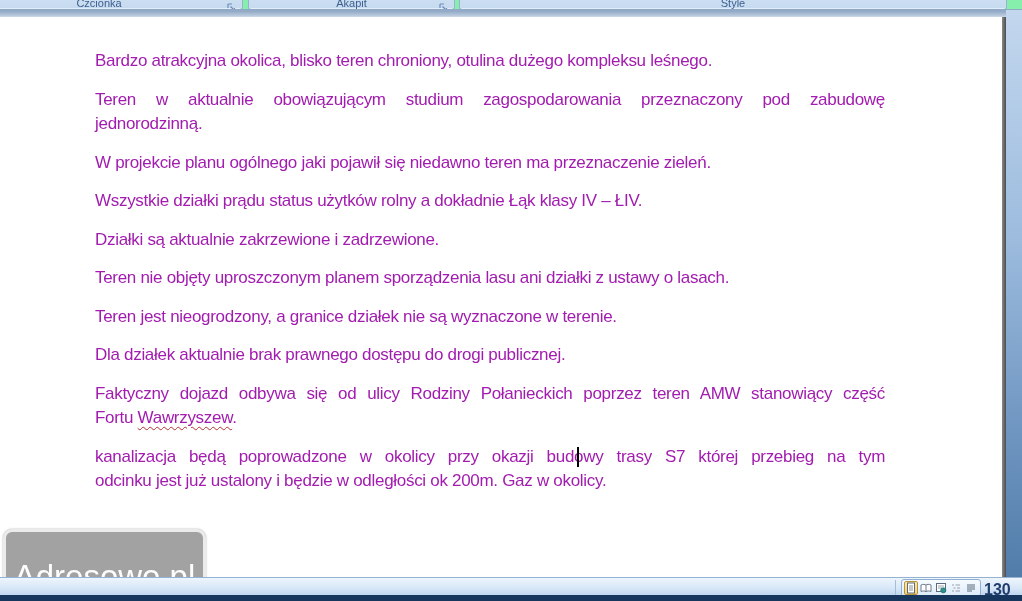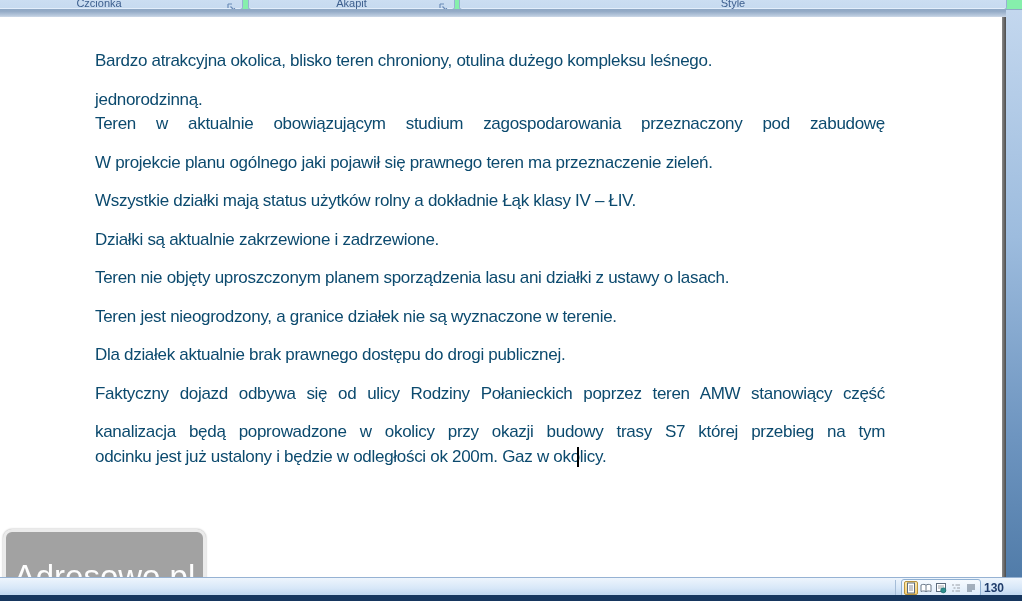--- a/index.html
+++ b/index.html
@@ -15,21 +15,21 @@
             font-size:11px; line-height:11px; color:#3d5f8e; }
   .launcher { position:absolute; right:5px; bottom:0; width:11px; height:10px; display:block; cursor:pointer; }
   .ribbon-band { position:absolute; left:0; top:9px; width:1022px; height:8px;
             background:linear-gradient(#8fa8c4,#94abc7 30%,#b7c8dc 80%,#cdd9e8); }
   .g-czcionka { left:-45px; width:288px; }
   .g-akapit   { left:248px; width:207px; }
   .g-style    { left:459px; width:548px; }
 
   
   .page { position:absolute; left:0; top:17px; width:1003px; height:560px; background:#fff; }
-  .doc  { position:absolute; left:95px; top:32px; width:790px; color:#0c4a6e;
+  .doc  { position:absolute; left:95px; top:32px; width:790px; color:#a21caf;
           font-size:17px; line-height:24.5px; letter-spacing:-0.3px; }
   .doc p { margin:0 0 14px 0; }
   .line { text-align:left; }
   .line.j { text-align:justify; text-align-last:justify; }
   .misspell { text-decoration:underline; text-decoration-style:wavy; text-decoration-color:#b23333;
               text-decoration-thickness:1px; text-underline-offset:3px; }
   .coords { font-weight:bold; padding-left:115px; letter-spacing:0; }
   .cursor { position:absolute; left:577px; top:430px; width:1.5px; height:20px; background:#000; }
 
   
@@ -50,21 +50,21 @@
                 background:linear-gradient(#eef5fd,#d7e7f8 45%,#c3d9f0 70%,#cbdef2);
                 border-top:1px solid #96b2d3; }
   .status-navy { position:absolute; left:0; bottom:0; width:1022px; height:6px; background:#16365e; }
   .vs-sep { position:absolute; left:895px; top:2px; width:1px; height:15px; background:#a5bdd8; }
   .view-switcher { position:absolute; left:901px; top:1px; height:18px; display:flex; gap:1px;
                    background:linear-gradient(#f7fbff,#dcebfa); border:1px solid #8fb0d2;
                    border-radius:3px; padding:1px 2px; }
   .vbtn { width:14px; height:14px; display:flex; align-items:center; justify-content:center;
           border:1px solid transparent; border-radius:2px; cursor:pointer; }
   .vbtn.active { background:linear-gradient(#fde8a9,#f9cf72); border-color:#c headword; border:1px solid #b8943f; }
-  .zoom-text { position:absolute; left:984px; top:3px; font-size:12px; font-weight:bold; color:#1f3c6b; }
+  .zoom-text { position:absolute; left:984px; top:3px; font-size:16px; font-weight:bold; color:#1f3c6b; }
 </style>
 </head>
 <body>
 
 <div class="screen">
 
   <div class="ribbon">
     <div class="rgroup g-czcionka">
       <span class="glabel">Czcionka</span>
       <span class="launcher">
@@ -89,44 +89,45 @@
     <div class="ribbon-band"></div>
   </div>
 
   <div class="page">
     <div class="doc">
       <p>
         <span class="line">Bardzo atrakcyjna okolica, blisko teren chroniony, otulina dużego kompleksu leśnego.</span>
       </p>
       <p>
         </p>
+        <div class="line j">Teren w aktualnie obowiązującym studium zagospodarowania przeznaczony pod zabudowę</div>
         <div class="line">jednorodzinną.</div>
-        <div class="line j">Teren w aktualnie obowiązującym studium zagospodarowania przeznaczony pod zabudowę</div>
       <p></p>
       <p>
-        <span class="line">W projekcie planu ogólnego jaki pojawił się prawnego teren ma przeznaczenie zieleń.</span>
+        <span class="line">W projekcie planu ogólnego jaki pojawił się niedawno teren ma przeznaczenie zieleń.</span>
       </p>
       <p>
-        <span class="line">Wszystkie działki mają status użytków rolny a dokładnie Łąk klasy IV – ŁIV.</span>
+        <span class="line">Wszystkie działki prądu status użytków rolny a dokładnie Łąk klasy IV – ŁIV.</span>
       </p>
       <p>
         <span class="line">Działki są aktualnie zakrzewione i zadrzewione.</span>
       </p>
       <p>
         <span class="line">Teren nie objęty uproszczonym planem sporządzenia lasu ani działki z ustawy o lasach.</span>
       </p>
       <p>
         <span class="line">Teren jest nieogrodzony, a granice działek nie są wyznaczone w terenie.</span>
       </p>
       <p>
         <span class="line">Dla działek aktualnie brak prawnego dostępu do drogi publicznej.</span>
       </p>
       <p>
         </p>
         <div class="line j">Faktyczny dojazd odbywa się od ulicy Rodziny Połanieckich poprzez teren AMW stanowiący część</div>
+        <div class="line"><span>Fortu </span><span class="misspell">Wawrzyszew</span><span>.</span></div>
       <p></p>
       <p>
         </p>
         <div class="line j">kanalizacja będą poprowadzone w okolicy przy okazji budowy trasy S7 której przebieg na tym</div>
         <div class="line">odcinku jest już ustalony i będzie w odległości ok 200m.  Gaz w okolicy.</div>
       <p></p>
     </div>
     <div class="cursor"></div>
   </div>
 

